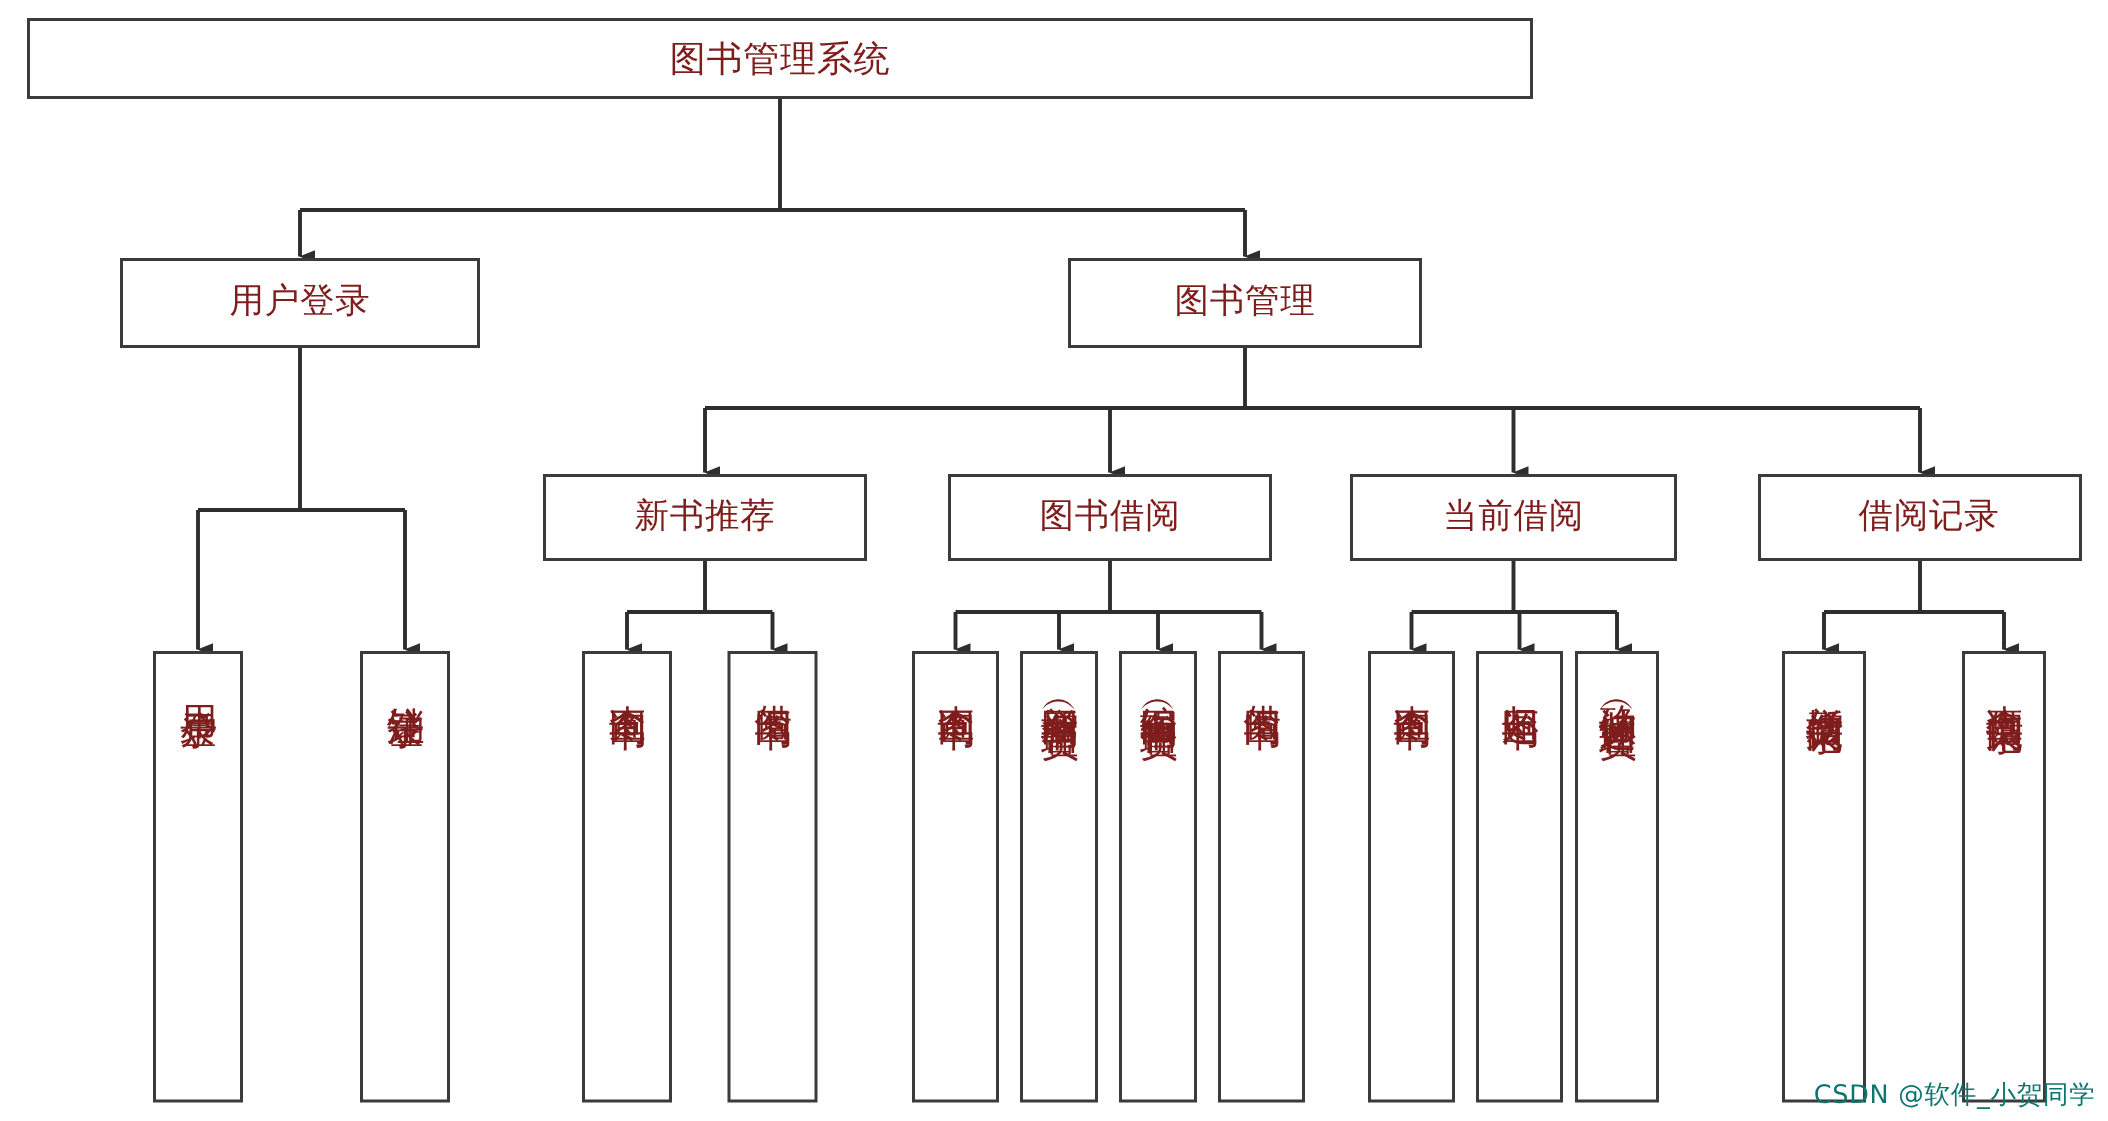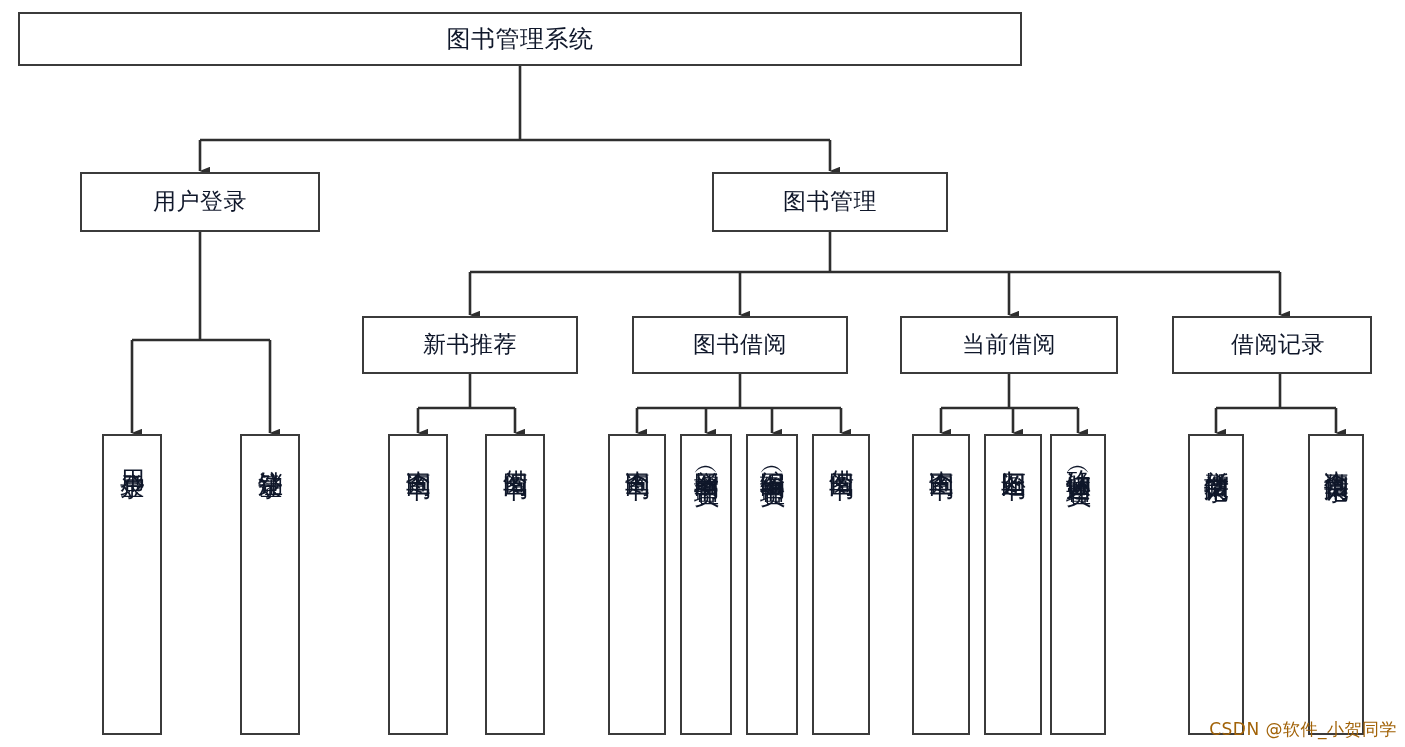--- a/index.html
+++ b/index.html
@@ -26,21 +26,21 @@
     height: 747px;
   }
   .node {
     position: absolute;
     box-sizing: border-box;
     border: 2.5px solid #3b3b3b;
     background: #ffffff;
     display: flex;
     align-items: center;
     justify-content: center;
-    color: #0f172a;
+    color: #7f1d1d;
     z-index: 2;
   }
   .node .label {
     display: block;
     line-height: 1.18;
     letter-spacing: 0.5px;
     white-space: pre;
   }
   .node.horizontal .label {
     font-size: 23px;
@@ -58,21 +58,21 @@
     font-size: 25px;
     line-height: 1.12;
     letter-spacing: 2px;
     text-align: left;
   }
   .watermark {
     position: absolute;
     right: 8px;
     bottom: 6px;
     font-size: 17px;
-    color: #a16207;
+    color: #0f766e;
     letter-spacing: 0.5px;
     z-index: 5;
     white-space: pre;
     font-family: "DejaVu Sans", "Liberation Sans", sans-serif;
   }
 </style>
 </head>
 <body>
 
 <div id="diagram-root">
@@ -137,21 +137,21 @@
   </div>
 
   <div class="node horizontal" style="left:900px; top:316px; width:218px; height:58px;">
     <span class="label">当前借阅</span>
   </div>
 
   <div class="node horizontal" style="left:632px; top:316px; width:216px; height:58px;">
     <span class="label">图书借阅</span>
   </div>
 
-  <div class="node horizontal" style="left:1172px; top:316px; width:200px; height:58px;padding-left:12px;">
+  <div class="node horizontal" style="left:1172px; top:316px; width:216px; height:58px;padding-left:12px;">
     <span class="label">借阅记录</span>
   </div>
 
   <div class="node vertical" style="left:102px; top:434px; width:60px; height:301px;">
     <span class="label">用户登录</span>
   </div>
 
   <div class="node vertical" style="left:240px; top:434px; width:60px; height:301px;">
     <span class="label">注销登录</span>
   </div>

